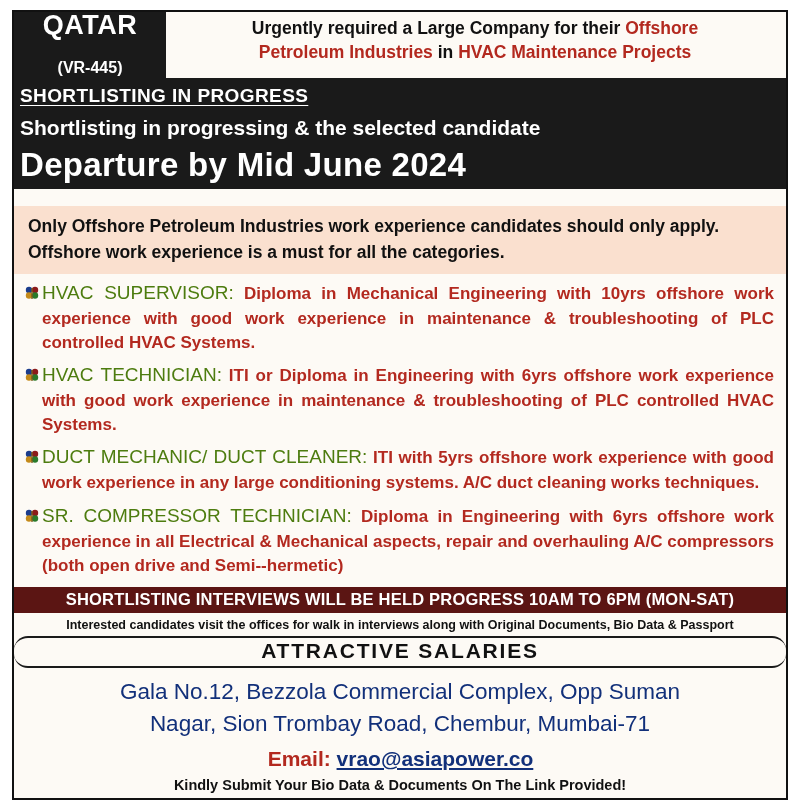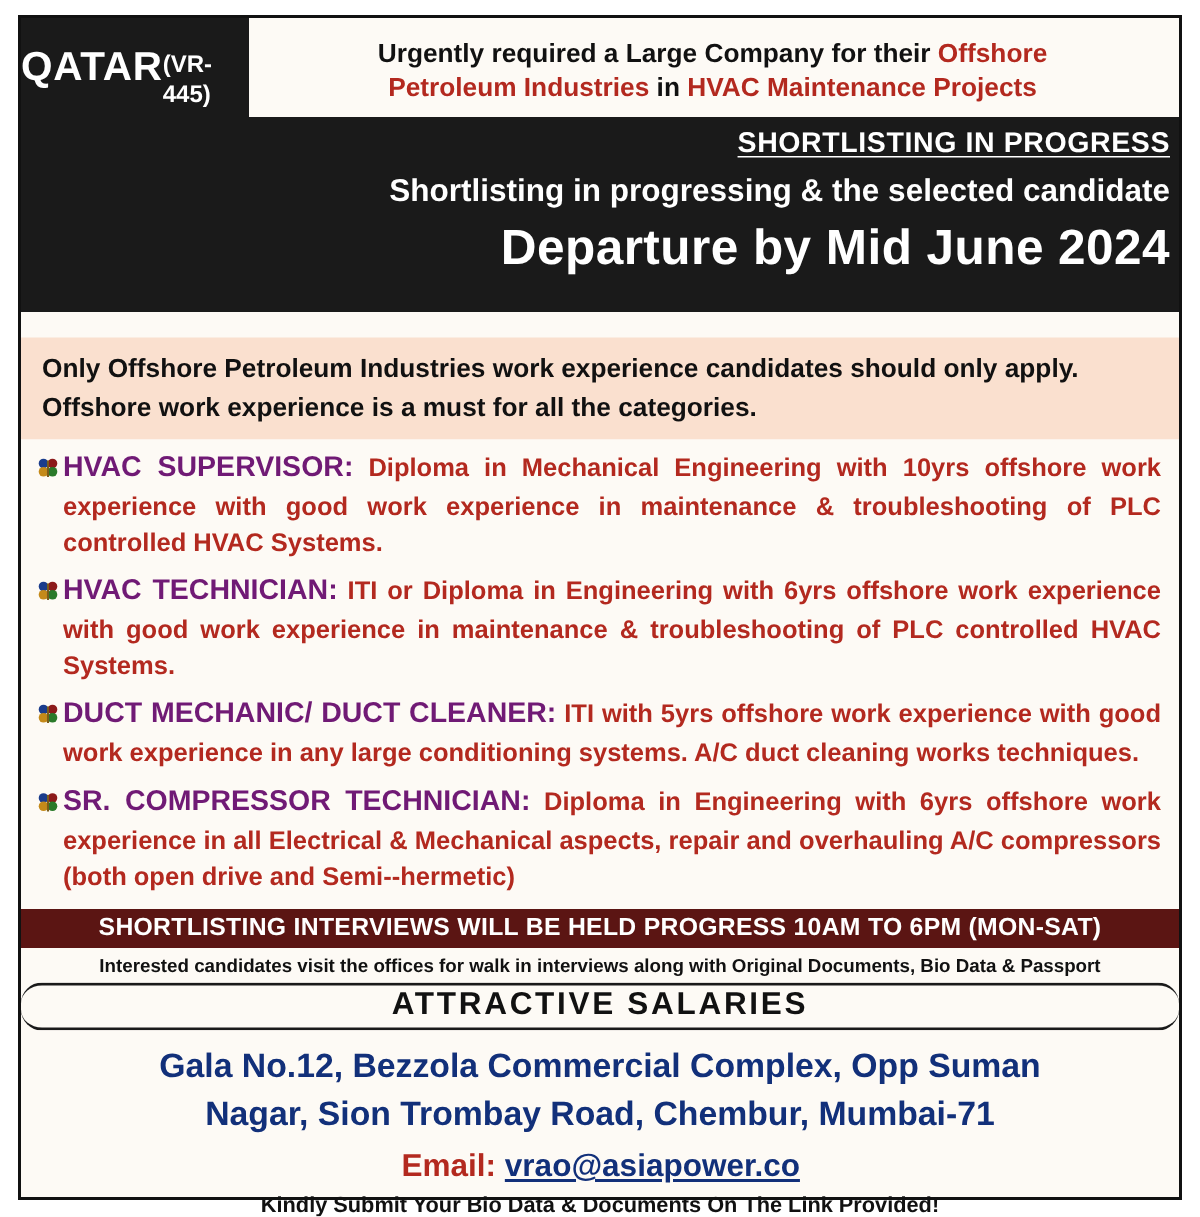--- a/index.html
+++ b/index.html
@@ -37,21 +37,21 @@
     align-items: stretch;
     background: #1a1a1a;
     min-height: 66px;
   }
   .hdr-left {
     width: 152px;
     flex: 0 0 152px;
     background: #1a1a1a;
     color: #ffffff;
     display: flex;
-    flex-direction: row;
+    flex-direction: column;
     align-items: center;
     justify-content: center;
     padding: 4px 0 6px 0;
     box-sizing: border-box;
   }
   .hdr-country {
     font-size: 27px;
     font-weight: bold;
     letter-spacing: 0.5px;
     line-height: 1.05;
@@ -62,39 +62,39 @@
     line-height: 1.2;
     margin-top: 19px;
   }
   .hdr-right {
     flex: 1 1 auto;
     background: #fdfaf5;
     color: #111111;
     display: flex;
     flex-direction: column;
     align-items: center;
-    justify-content: flex-end;
+    justify-content: flex-start;
     padding: 5px 10px 7px 8px;
     box-sizing: border-box;
     text-align: center;
   }
   .hdr-line {
     font-size: 17.5px;
     font-weight: bold;
     line-height: 1.35;
   }
   .hl-red { color: #b3291f; }
   .hl-dark { color: #111111; }
 
   
   .band-dark {
     background: #1a1a1a;
     color: #ffffff;
-    text-align: right;
-    padding: 5px 6px 23px 6px;
+    text-align: left;
+    padding: 5px 6px 4px 6px;
   }
   .shortlist-progress {
     font-size: 19px;
     font-weight: bold;
     letter-spacing: 0.4px;
     text-decoration: underline;
     text-underline-offset: 3px;
     line-height: 1.35;
   }
   .shortlist-sub {
@@ -144,22 +144,22 @@
   }
   .job-text {
     flex: 1 1 auto;
     font-size: 17px;
     line-height: 1.42;
     text-align: justify;
     color: #b3291f;
     font-weight: bold;
   }
   .job-title {
-    color: #701a75;
-    font-weight: bold;
+    color: #4d7c0f;
+    font-weight: normal;
     font-size: 19px;
   }
 
   
   .band-maroon {
     background: #5b1513;
     color: #ffffff;
     text-align: center;
     font-size: 16.5px;
     font-weight: bold;
@@ -187,21 +187,21 @@
     padding: 1px 6px 3px 6px;
     border-radius: 14px;
   }
 
   
   .address {
     background: #fdfaf5;
     color: #12307a;
     text-align: center;
     font-size: 22.5px;
-    font-weight: bold;
+    font-weight: normal;
     line-height: 1.4;
     padding: 8px 16px 4px 16px;
   }
   .email-line {
     text-align: center;
     font-size: 21px;
     font-weight: bold;
     color: #b3291f;
     padding: 4px 9px 2px 10px;
   }

